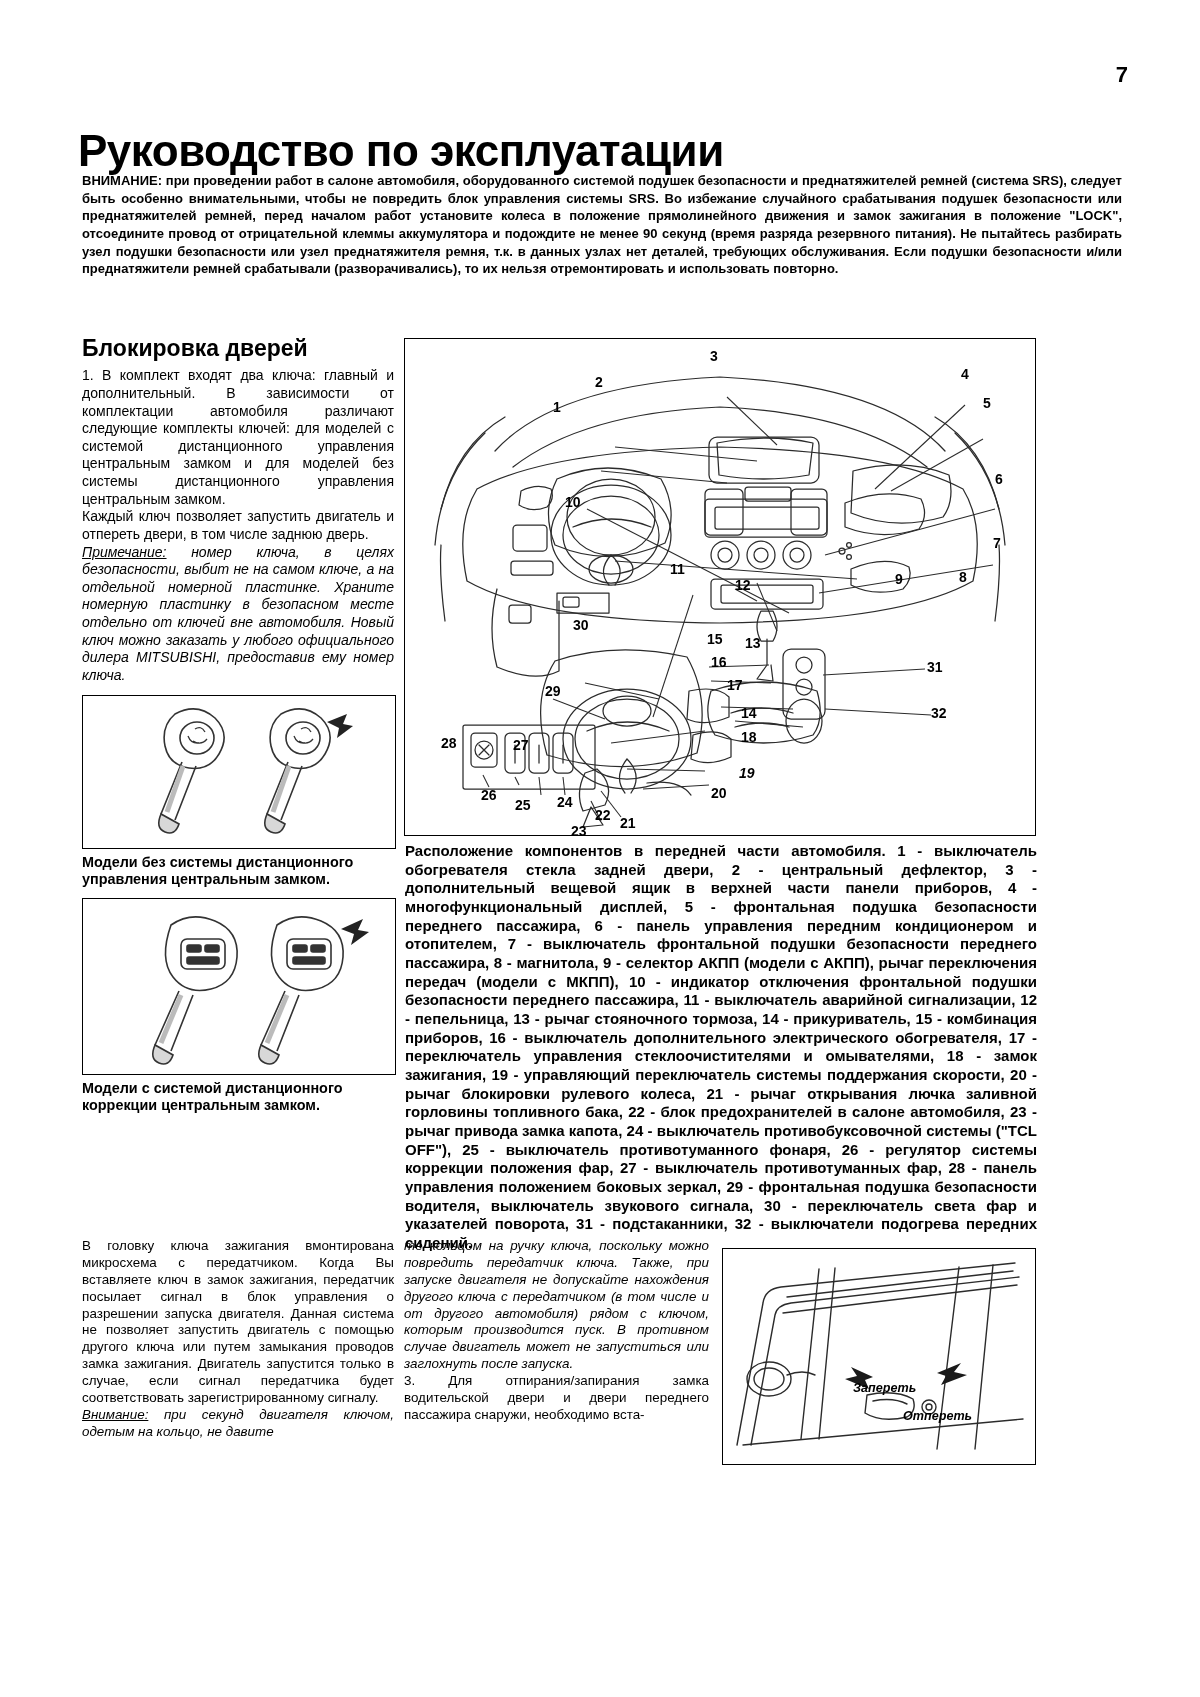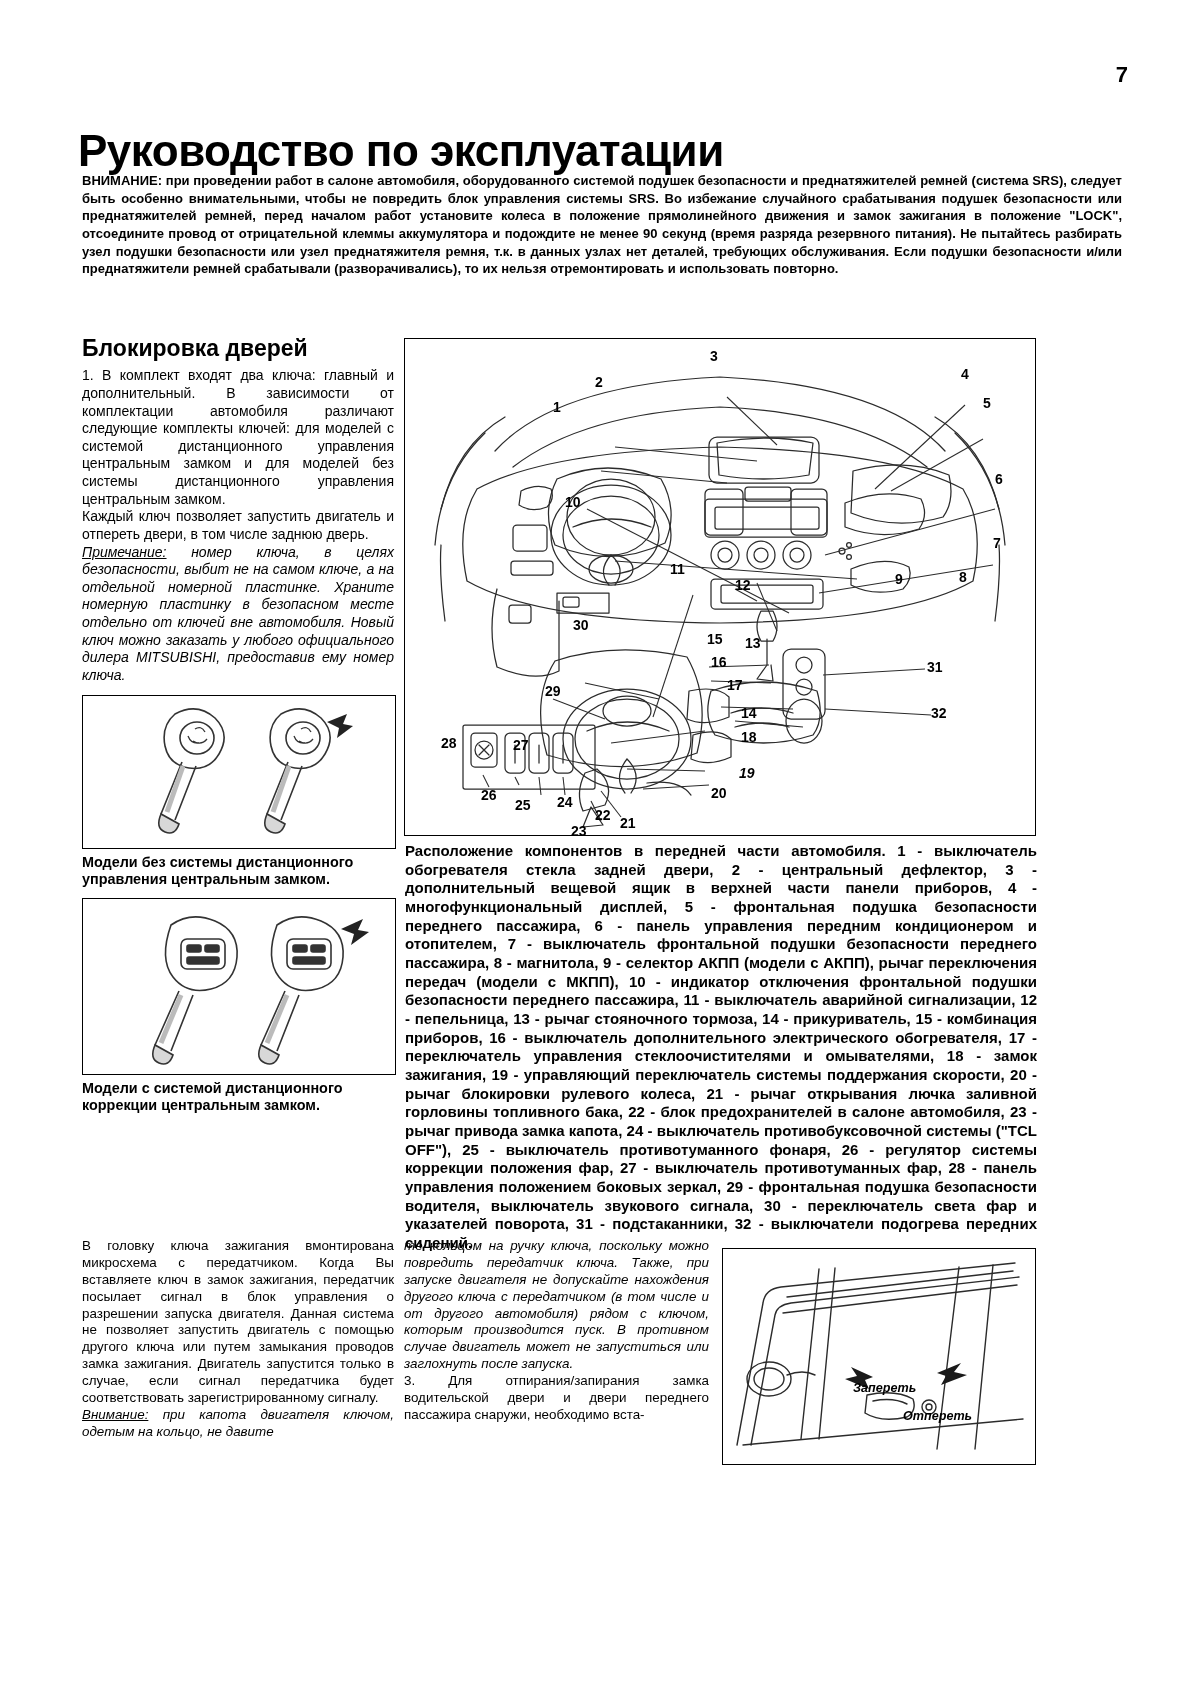--- a/index.html
+++ b/index.html
@@ -314,21 +314,21 @@
     <div class="cn" style="left:140px;top:344px;">29</div>
     <div class="cn" style="left:168px;top:278px;">30</div>
     <div class="cn" style="left:522px;top:320px;">31</div>
     <div class="cn" style="left:526px;top:366px;">32</div>
   </div>
 
   <div class="diag-caption">Расположение компонентов в передней части автомобиля. 1 - выключатель обогревателя стекла задней двери, 2 - центральный дефлектор, 3 - дополнительный вещевой ящик в верхней части панели приборов, 4 - многофункциональный дисплей, 5 - фронтальная подушка безопасности переднего пассажира, 6 - панель управления передним кондиционером и отопителем, 7 - выключатель фронтальной подушки безопасности переднего пассажира, 8 - магнитола, 9 - селектор АКПП (модели с АКПП), рычаг переключения передач (модели с МКПП), 10 - индикатор отключения фронтальной подушки безопасности переднего пассажира, 11 - выключатель аварийной сигнализации, 12 - пепельница, 13 - рычаг стояночного тормоза, 14 - прикуриватель, 15 - комбинация приборов, 16 - выключатель дополнительного электрического обогревателя, 17 - переключатель управления стеклоочистителями и омывателями, 18 - замок зажигания, 19 - управляющий переключатель системы поддержания скорости, 20 - рычаг блокировки рулевого колеса, 21 - рычаг открывания лючка заливной горловины топливного бака, 22 - блок предохранителей в салоне автомобиля, 23 - рычаг привода замка капота, 24 - выключатель противобуксовочной системы ("TCL OFF"), 25 - выключатель противотуманного фонаря, 26 - регулятор системы коррекции положения фар, 27 - выключатель противотуманных фар, 28 - панель управления положением боковых зеркал, 29 - фронтальная подушка безопасности водителя, выключатель звукового сигнала, 30 - переключатель света фар и указателей поворота, 31 - подстаканники, 32 - выключатели подогрева передних сидений.</div>
 
   <div class="bot bot1">
     <p>В головку ключа зажигания вмонтирована микросхема с передатчиком. Когда Вы вставляете ключ в замок зажигания, передатчик посылает сигнал в блок управления о разрешении запуска двигателя. Данная система не позволяет запустить двигатель с помощью другого ключа или путем замыкания проводов замка зажигания. Двигатель запустится только в случае, если сигнал передатчика будет соответствовать зарегистрированному сигналу.</p>
-    <p><span class="ul-lead">Внимание:</span><span class="it"> при капота двигателя ключом, одетым на кольцо, не давите</span></p>
+    <p><span class="ul-lead">Внимание:</span><span class="it"> при секунд двигателя ключом, одетым на кольцо, не давите</span></p>
   </div>
 
   <div class="bot bot2">
     <p class="it">те кольцом на ручку ключа, поскольку можно повредить передатчик ключа. Также, при запуске двигателя не допускайте нахождения другого ключа с передатчиком (в том числе и от другого автомобиля) рядом с ключом, которым производится пуск. В противном случае двигатель может не запуститься или заглохнуть после запуска.</p>
     <p>3. Для отпирания/запирания замка водительской двери и двери переднего пассажира снаружи, необходимо вста-</p>
   </div>
 
   <div class="bot bot3">
     <div class="doorbox">
       <svg viewBox="0 0 312 215" width="312" height="215">

